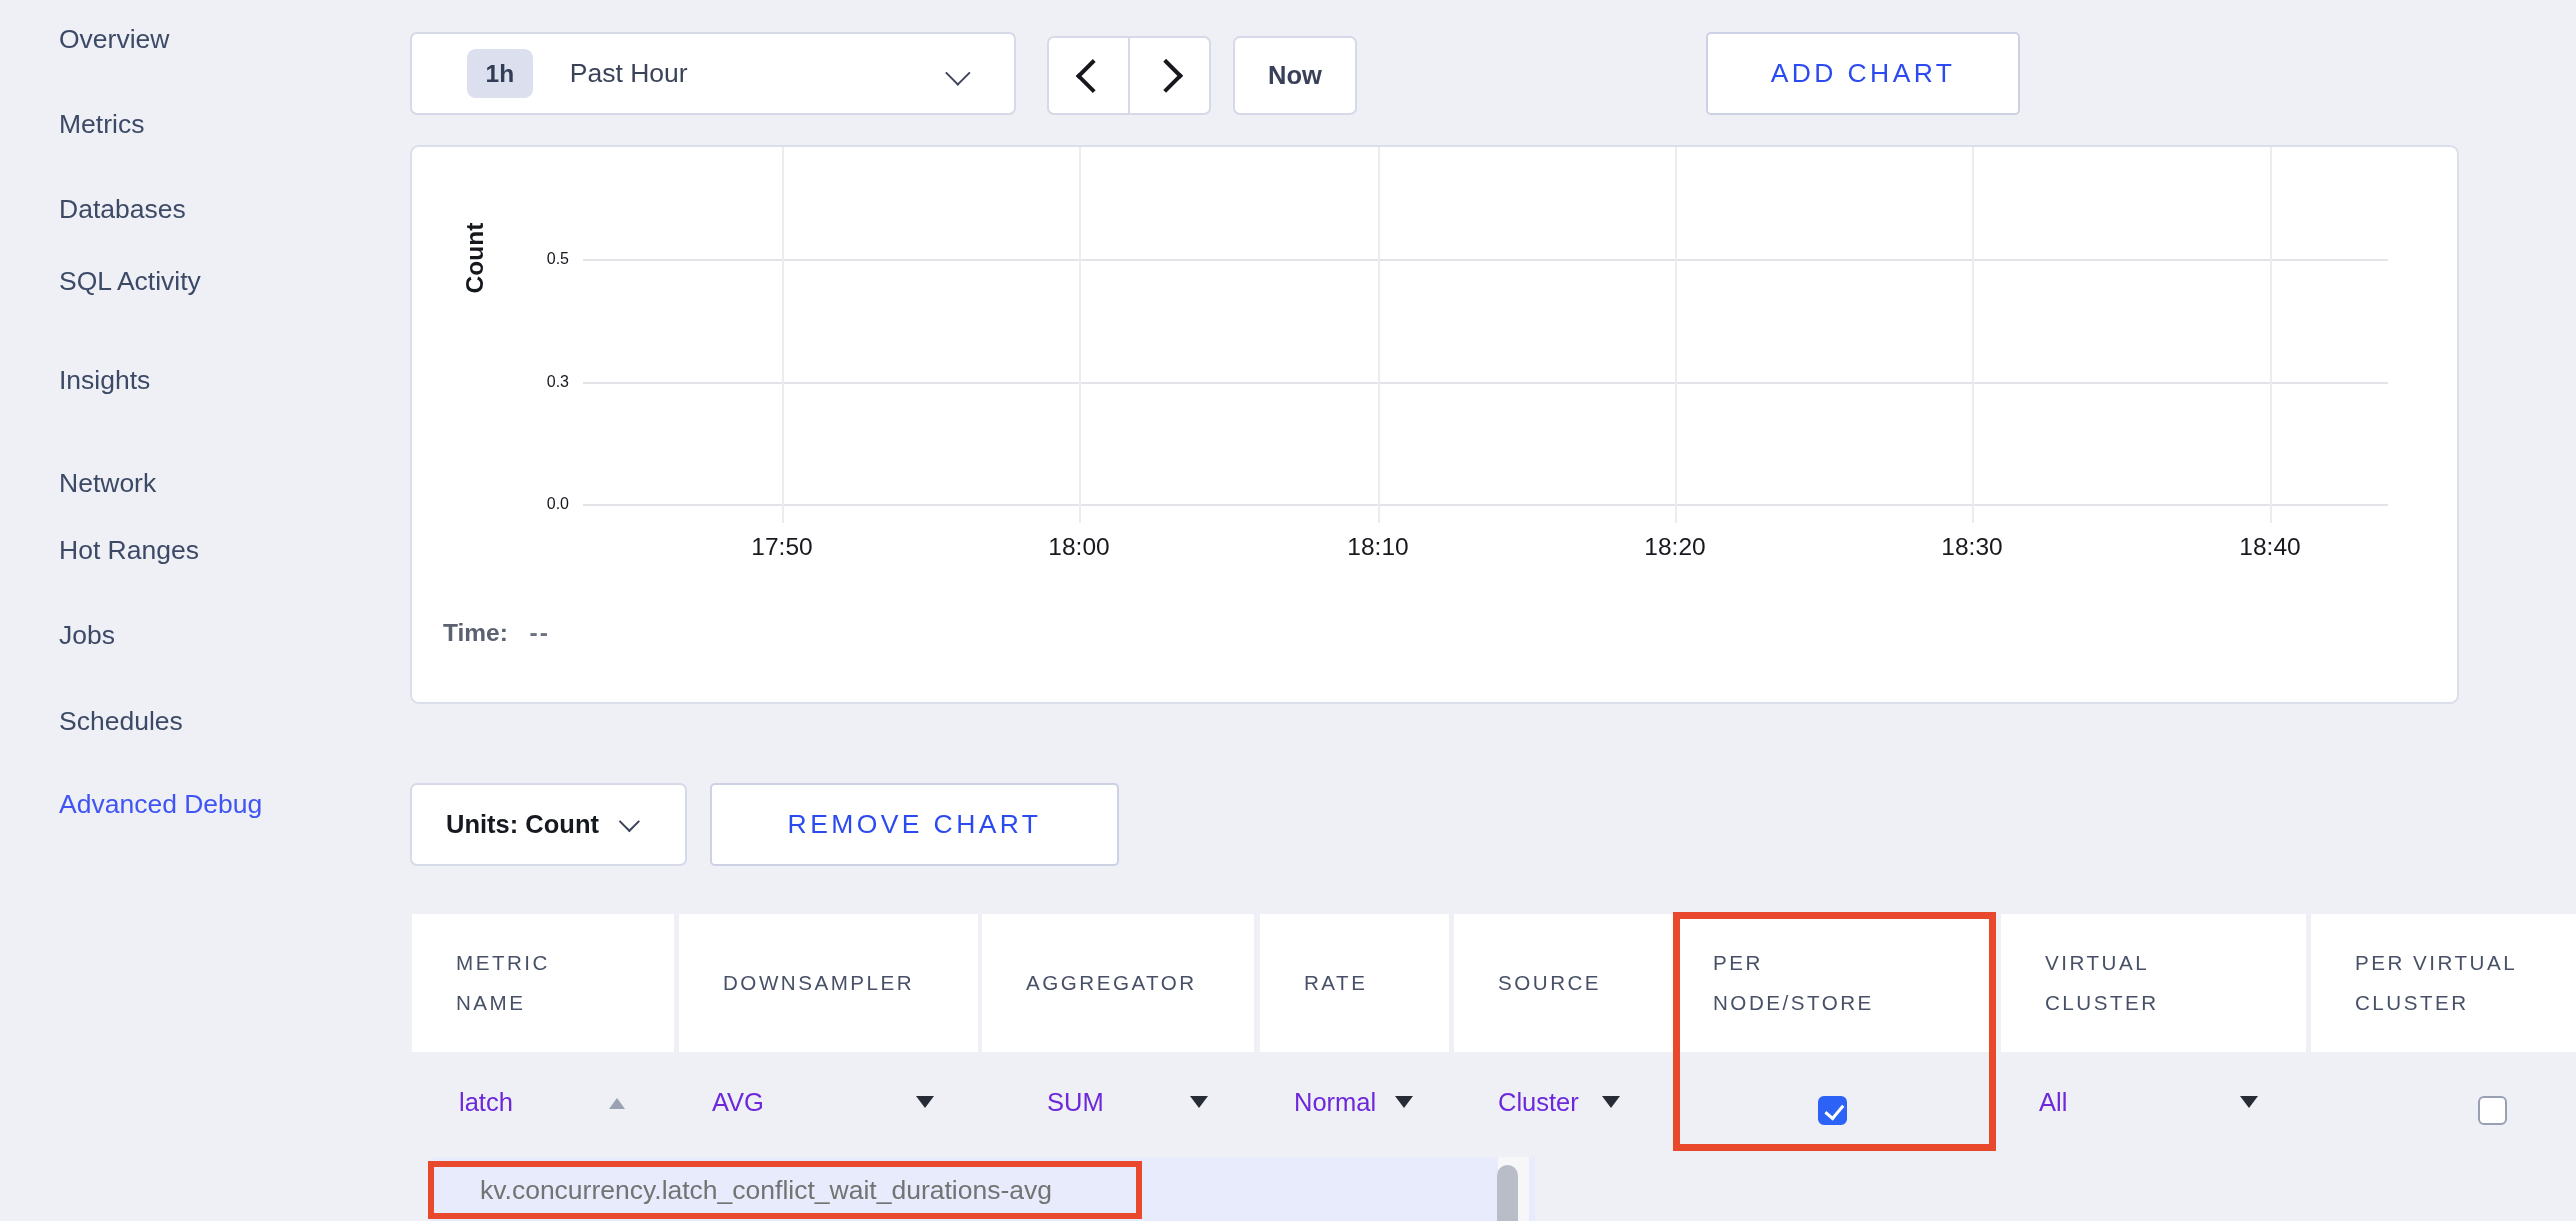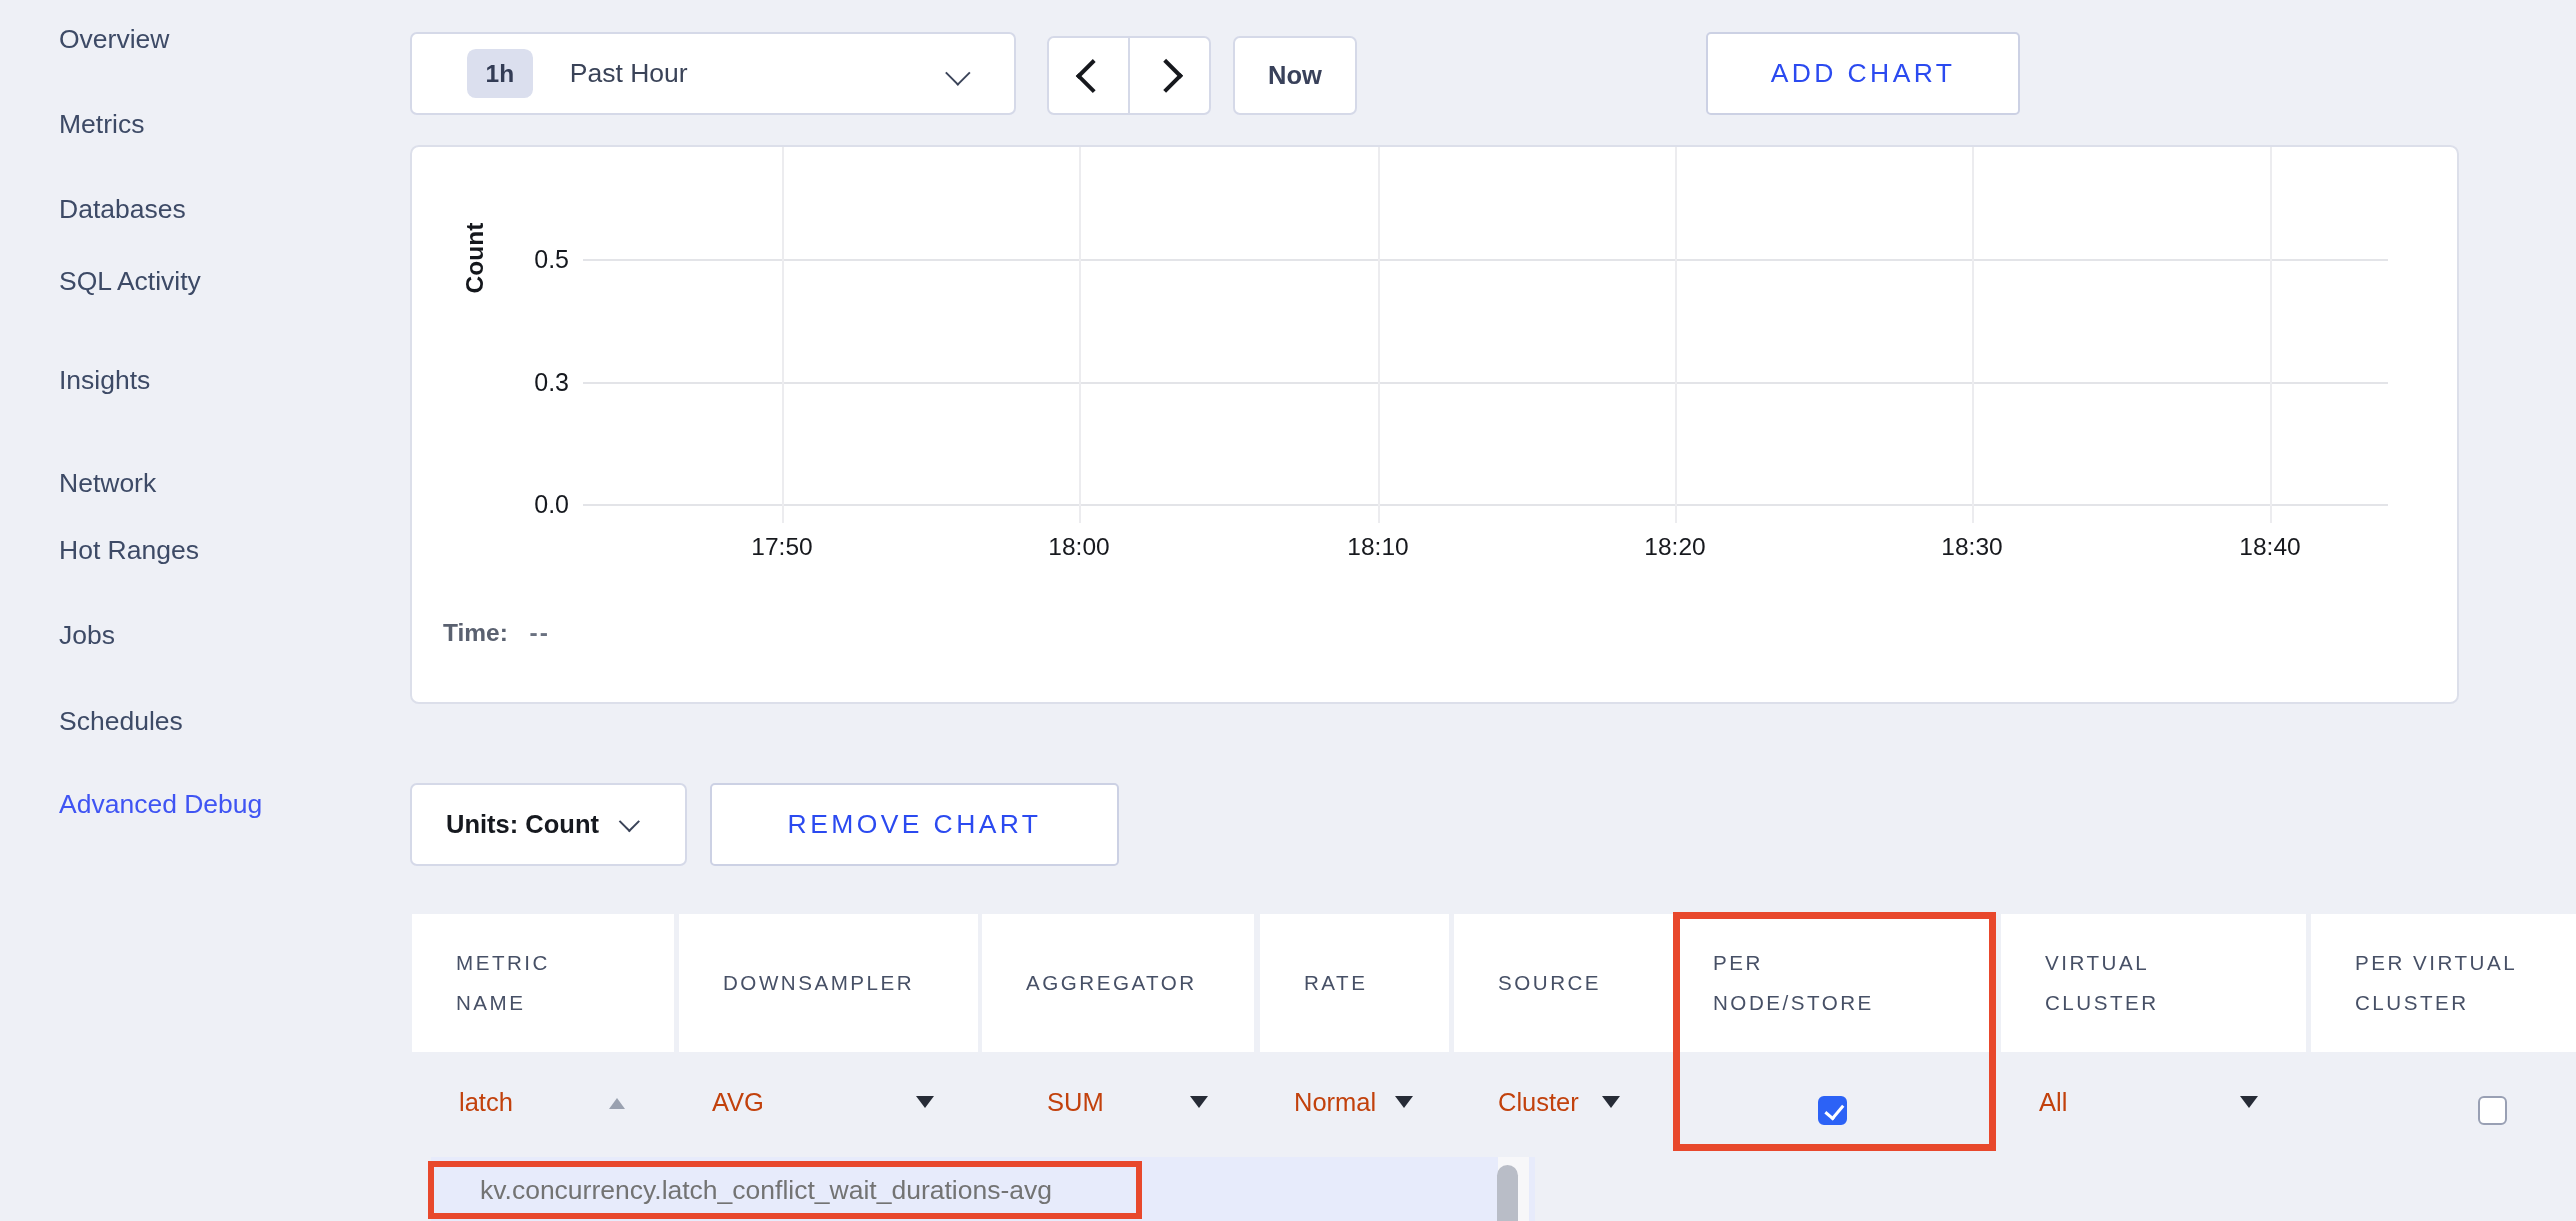--- a/index.html
+++ b/index.html
@@ -37,41 +37,41 @@
             border:2px solid #ccd1e4;box-sizing:border-box;border-radius:4.9px;color:#2b4af0;
             font-size:26.5px;letter-spacing:3.4px;cursor:pointer;}
   .addchart{position:absolute;left:1706px;top:32px;width:314px;height:83px;}
 
   
   .chart{position:absolute;left:410px;top:145px;width:2049px;height:559px;background:#fff;
          border:2px solid #dcdfea;border-radius:8.8px;box-sizing:border-box;}
   .ylab{position:absolute;left:63px;top:111px;transform:translate(-50%,-50%) rotate(-90deg);
         font-size:24.5px;font-weight:bold;color:#14171c;}
   .ytick{position:absolute;left:84px;width:73px;text-align:right;transform:translateY(-50%);
-         font-size:25px;color:#15181e;}
+         font-size:16px;color:#15181e;}
   .hgrid{position:absolute;left:171px;width:1805px;height:2px;background:#e3e4e8;}
   .vgrid{position:absolute;top:0;width:2px;height:376px;background:#ececef;}
   .xtick{position:absolute;top:386px;transform:translateX(-50%);font-size:24.5px;color:#17191e;}
   .time-row{position:absolute;left:31px;top:472px;font-size:24.5px;color:#5a6170;font-weight:bold;}
   .time-row .val{margin-left:21.6px;font-weight:bold;color:#6a7180;letter-spacing:2px;}
 
   
   .unitsbtn{position:absolute;left:410px;top:783px;width:277px;height:83px;border-radius:6.9px;
             display:flex;align-items:center;cursor:pointer;}
   .unitsbtn .lbl{margin-left:34px;font-size:25.5px;font-weight:bold;color:#16191f;}
   .unitsbtn .chev-down{width:12.7px;height:12.7px;margin-left:23.5px;margin-top:-5.9px;
             border-color:#3a4358;border-width:2.9px;}
   .removechart{position:absolute;left:710px;top:783px;width:409px;height:83px;}
 
   
   .mtable{position:absolute;left:412px;top:914px;width:2164px;height:308px;}
   .hcell{position:absolute;top:0;height:138px;background:#fff;box-sizing:border-box;
          display:flex;align-items:center;padding-left:44px;}
   .hcell span{font-size:20.6px;letter-spacing:2.5px;color:#475066;line-height:1.95;display:block;}
-  .rowitem{position:absolute;top:174px;font-size:25.5px;color:#c2410c;display:flex;align-items:center;cursor:pointer;text-align:right;}
+  .rowitem{position:absolute;top:174px;font-size:25.5px;color:#6d28d9;display:flex;align-items:center;cursor:pointer;text-align:right;}
   .tri-down{width:0;height:0;border-left:9.8px solid transparent;border-right:9.8px solid transparent;
             border-top:12.7px solid #262b36;}
   .tri-up{width:0;height:0;border-left:8.8px solid transparent;border-right:8.8px solid transparent;
           border-bottom:11.8px solid #9aa1b0;}
   .cb{position:absolute;width:29px;height:29px;box-sizing:border-box;border-radius:5.9px;cursor:pointer;}
   .cb.unchecked{background:#fff;border:2px solid #99a0b4;}
   .cb.checked{background:#2c62f6;border:2px solid #2c62f6;}
   .cb.checked::after{content:"";position:absolute;left:8.8px;top:2.9px;width:7.8px;height:14.7px;
         border-right:3.9px solid #fff;border-bottom:3.9px solid #fff;transform:rotate(40deg);}
 

